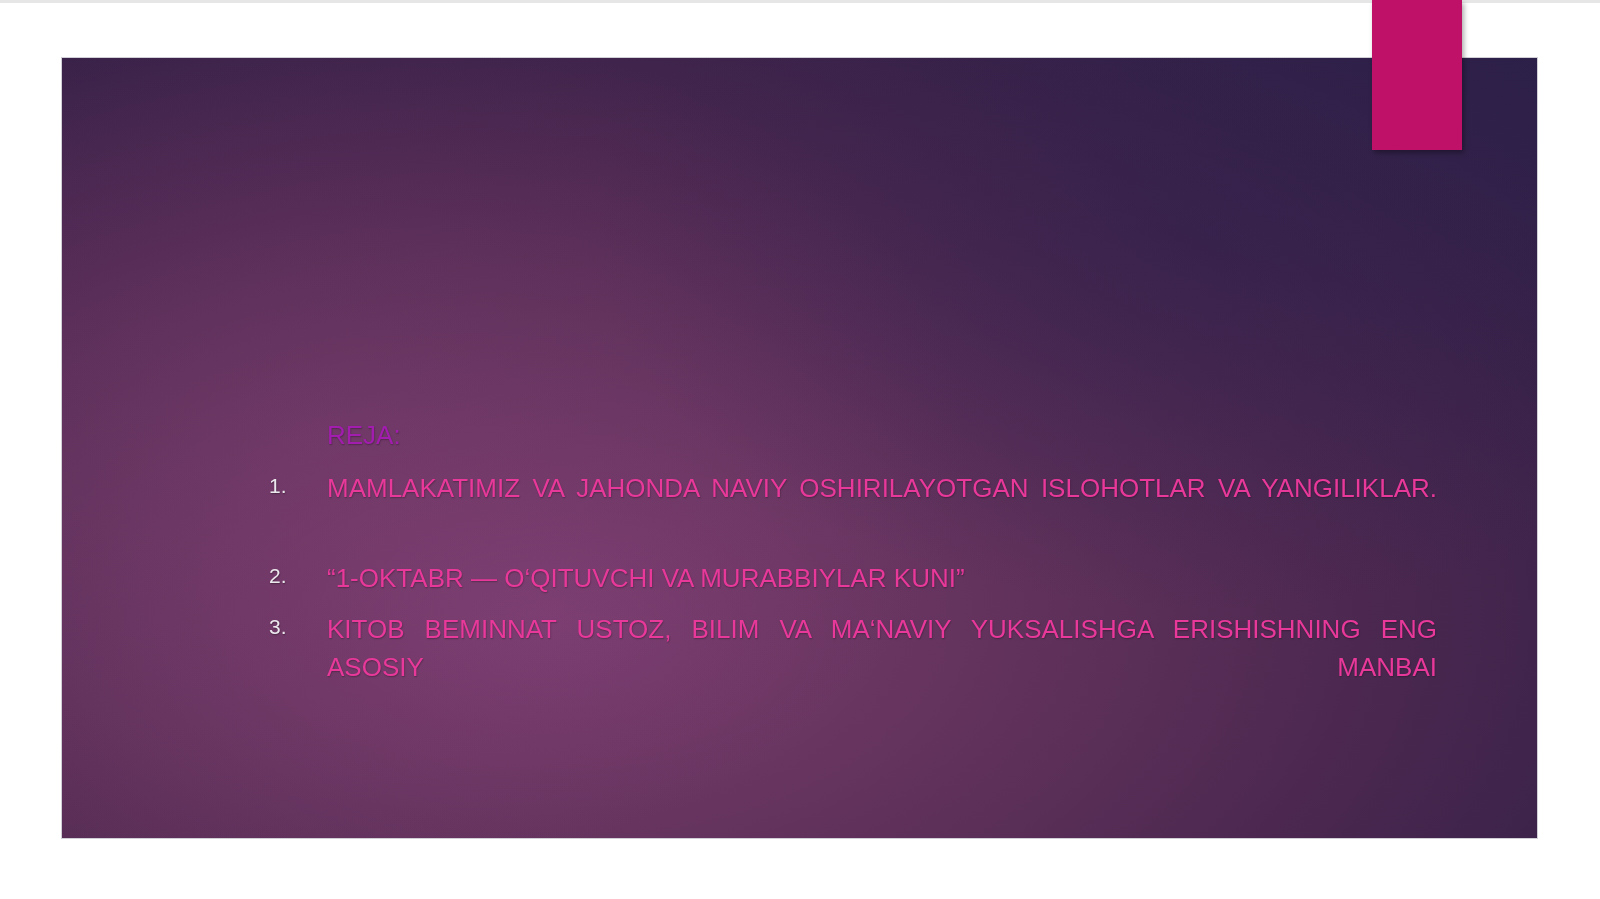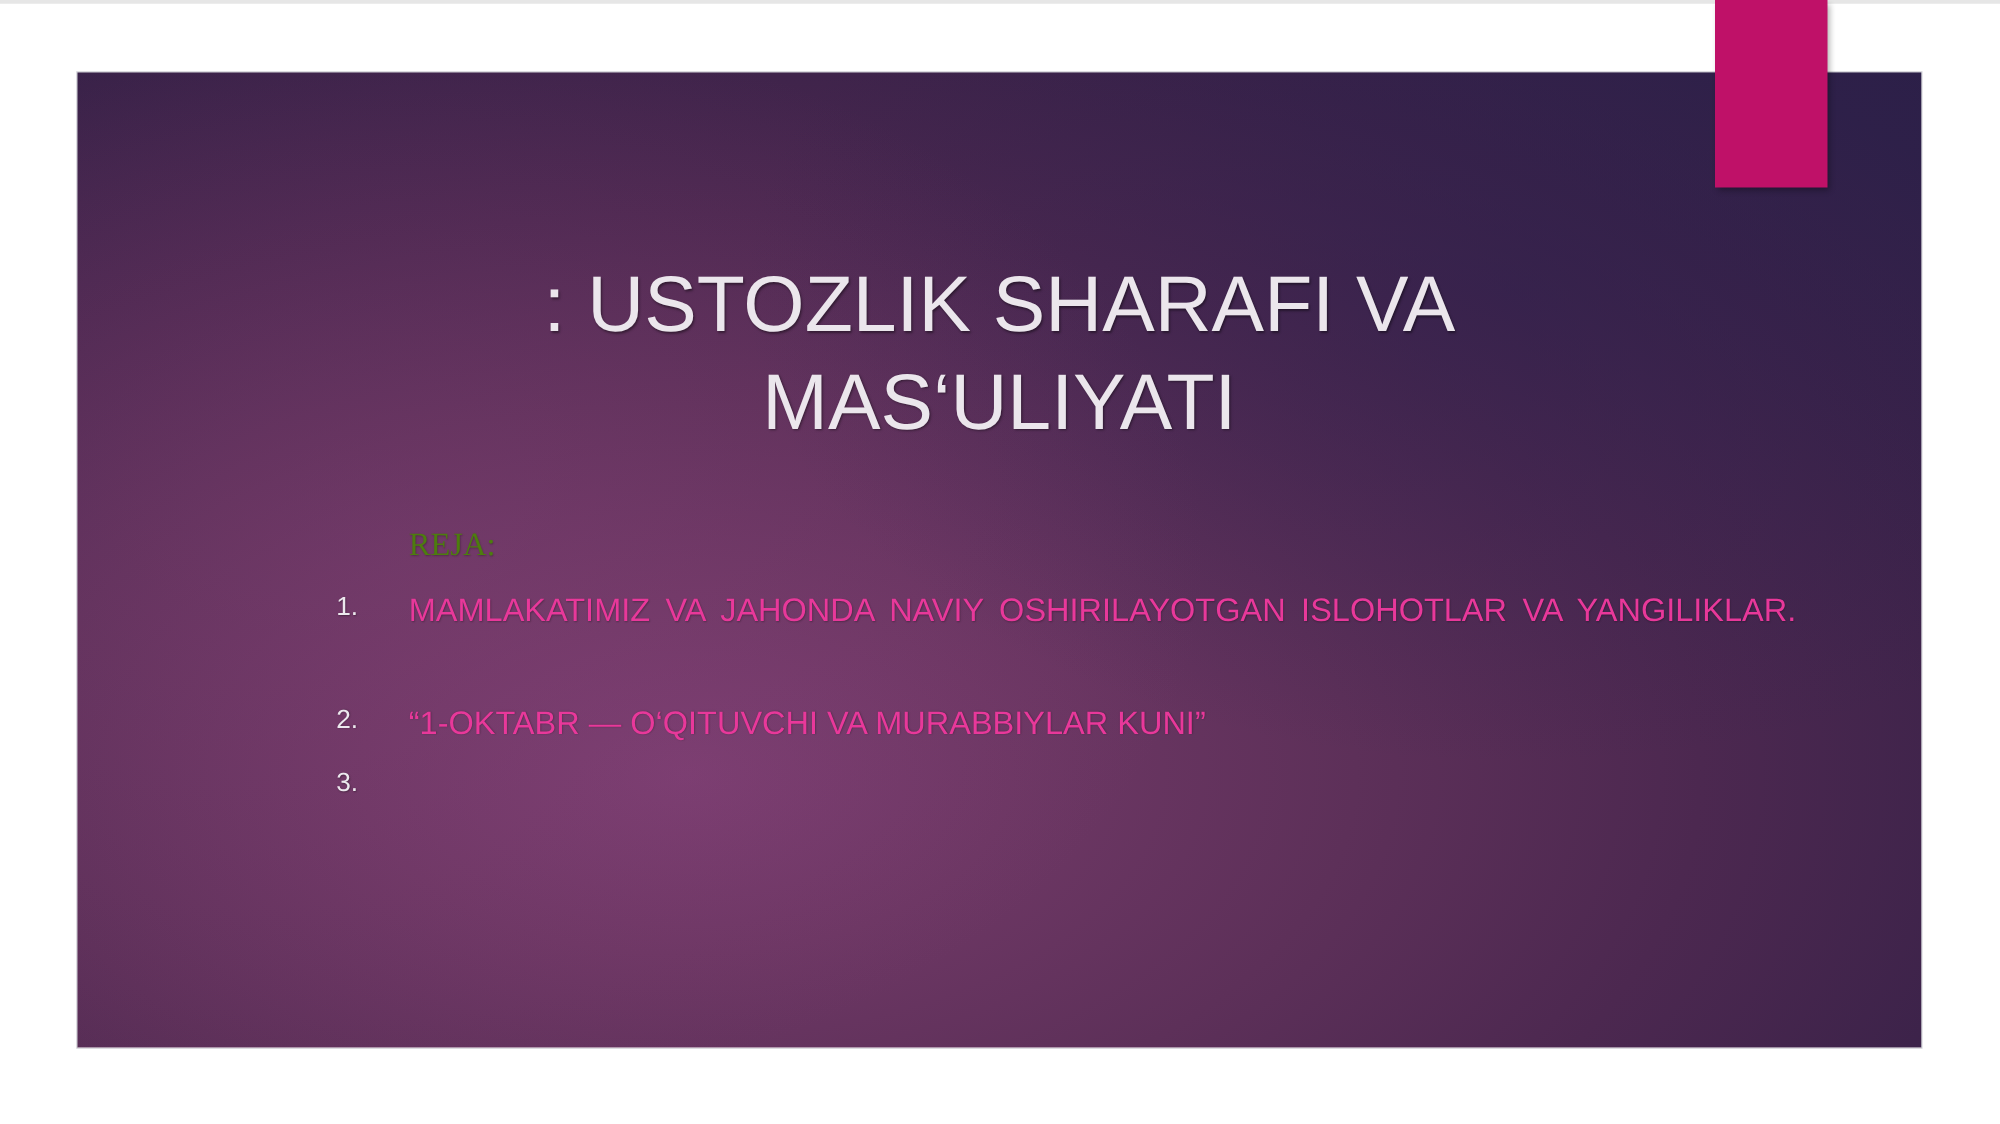--- a/index.html
+++ b/index.html
@@ -95,23 +95,22 @@
     top: 362px;
     width: 1170px;
     z-index: 4;
     color: #e8389a;
   }
 
   .reja-label {
     margin: 0 0 18px 60px;
     font-size: 26px;
     line-height: 1.2;
-    color: #4d7c0f;
+    color: #a21caf;
     text-shadow: 0.5px 0.5px 1.5px rgba(0,0,0,0.28);
-    font-family: Liberation Serif, serif;
   }
 
   ol.reja-list {
     list-style: none;
     margin: 0;
     padding: 0;
   }
 
   ol.reja-list > li {
     position: relative;
@@ -143,44 +142,40 @@
 </style>
 </head>
 <body>
 
 <div class="top-hairline"></div>
 
 <div class="slide">
 
   <div class="slide-bg"></div>
 
-  <div class="title">
-    <div>: USTOZLIK SHARAFI VA</div>
-    <div>MAS‘ULIYATI</div>
-  </div>
 
   <div class="body-block">
 
     <div class="reja-label">REJA:</div>
 
     <ol class="reja-list">
 
       <li>
         <span class="marker">1.</span>
         <span class="txt">MAMLAKATIMIZ VA JAHONDA NAVIY OSHIRILAYOTGAN ISLOHOTLAR VA YANGILIKLAR.</span><span class="stretch-last"></span>
       </li>
 
       <li>
         <span class="marker">2.</span>
         <span class="txt">“1-OKTABR — O‘QITUVCHI VA MURABBIYLAR KUNI”</span>
       </li>
 
       <li>
         <span class="marker">3.</span>
-        <span class="stretch-last"></span>
+        <span class="txt">KITOB BEMINNAT USTOZ, BILIM VA MA‘NAVIY YUKSALISHGA ERISHISHNING ENG ASOSIY MANBAI</span><span class="stretch-last"></span>
       </li>
 
     </ol>
   </div>
 
 </div>
 
 <div class="accent-block"></div>
 
 </body></html>

